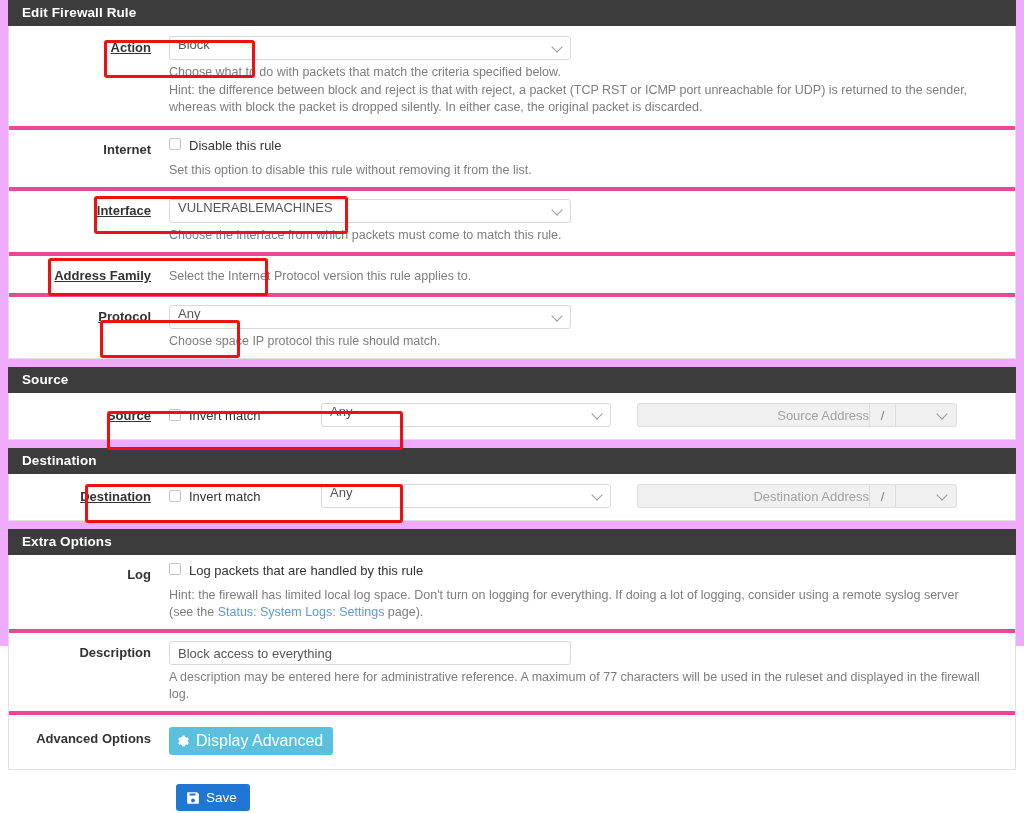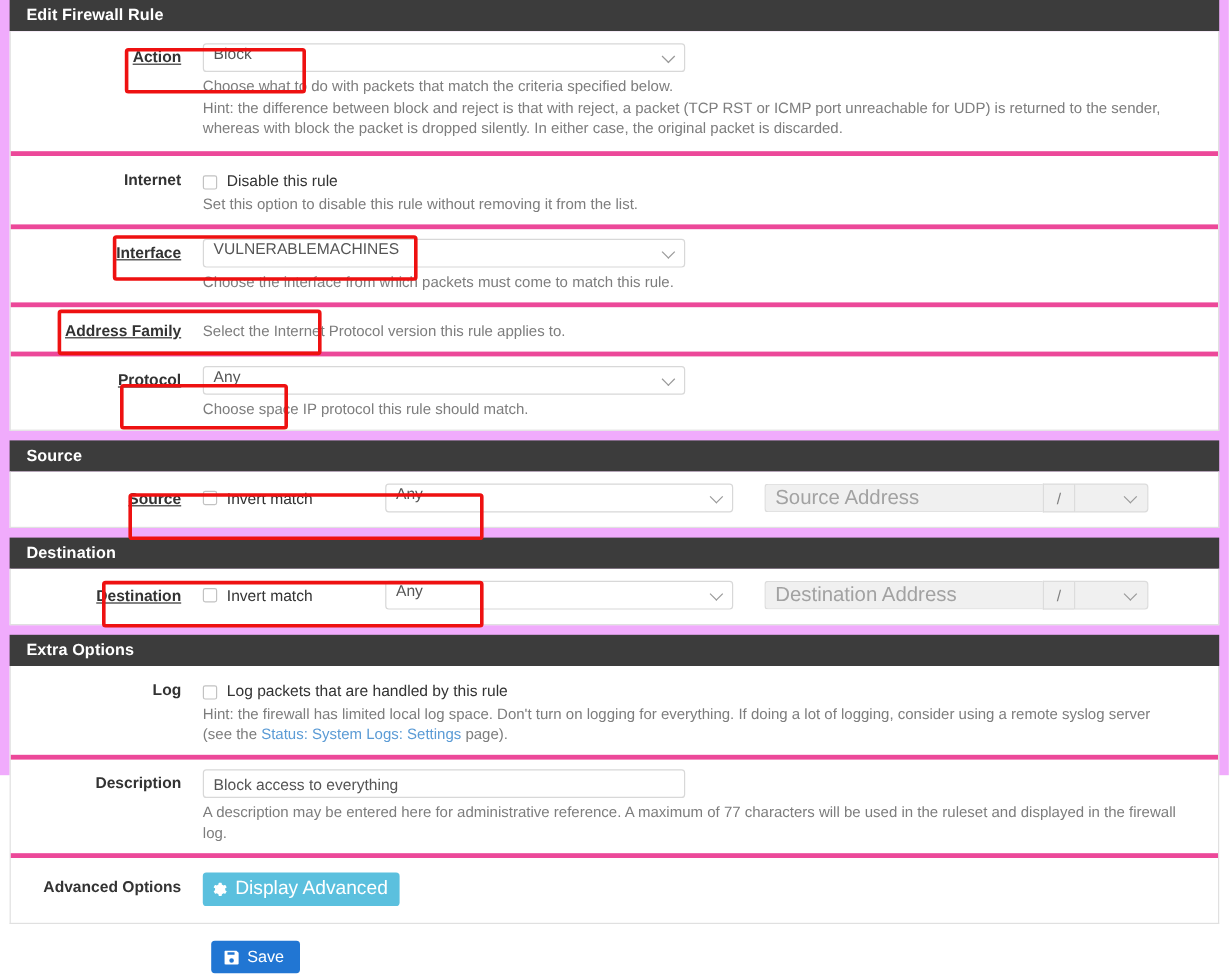--- a/index.html
+++ b/index.html
@@ -110,21 +110,21 @@
     max-width: 812px;
   }
   .help a {
     color: #5b9bd5;
     text-decoration: none;
   }
 
   
   .checkline {
     display: flex;
-    align-items: flex-end;
+    align-items: flex-start;
     height: 20px;
   }
   .cbox {
     width: 12px;
     height: 12px;
     border: 1px solid #c2c2c2;
     border-radius: 2px;
     background: #fff;
     display: inline-block;
     margin-right: 8px;
@@ -166,25 +166,26 @@
     margin-left: 26px;
     height: 24px;
   }
   .addr-input {
     width: 232px;
     border: 1px solid #dcdcdc;
     border-right: none;
     border-radius: 3px 0 0 3px;
     background: #f0f0f0;
     color: #a2a2a2;
-    font-size: 17px;
+    font-size: 13px;
     display: flex;
     align-items: center;
     padding-left: 8px;
     box-sizing: border-box;
+    justify-content: flex-end;
   }
   .addr-slash {
     width: 26px;
     border: 1px solid #dcdcdc;
     border-right: none;
     background: #f0f0f0;
     color: #808080;
     font-size: 13px;
     display: flex;
     align-items: center;

